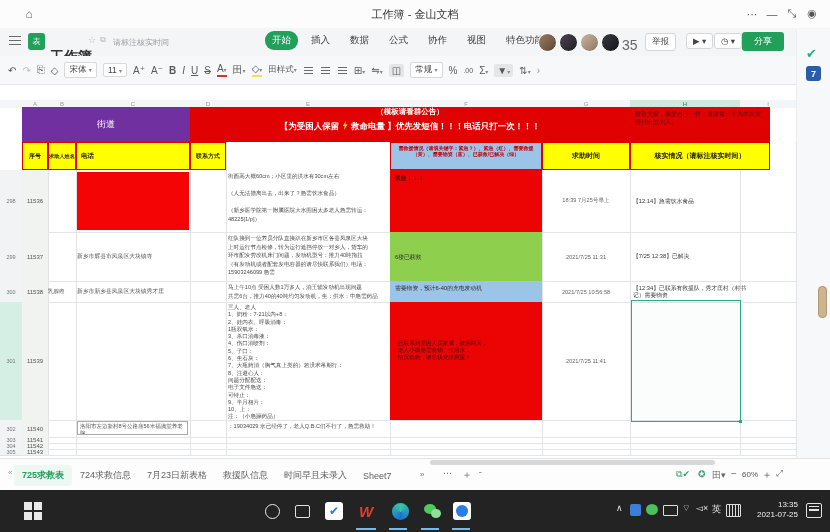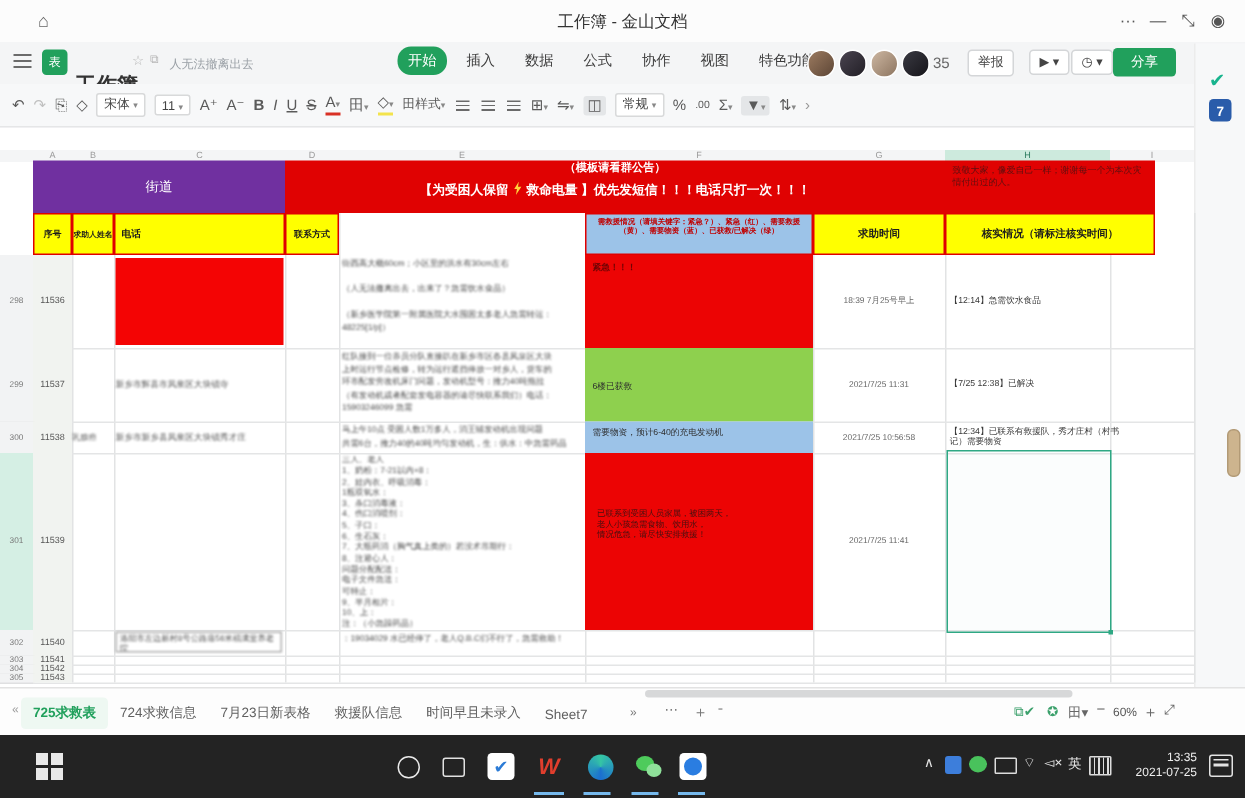--- a/index.html
+++ b/index.html
@@ -78,37 +78,37 @@
       <div class="sysico">◉</div>
     </div>
   </div>
 
   <div id="appbar" class="abs">
     <div class="abs" style="left:9px;top:8px;width:12px;height:10px;background:repeating-linear-gradient(#6b6b6b 0 1.5px,transparent 1.5px 4px);"></div>
     <div class="abs doc-ico" style="left:28px;top:5px;">表</div>
     <div class="abs" style="left:50px;top:20px;font-size:14px;color:#333;font-weight:bold;">工作簿</div>
     <div class="abs" style="left:88px;top:7px;font-size:9px;color:#b7b7b7;">☆</div>
     <div class="abs" style="left:100px;top:7px;font-size:8px;color:#b7b7b7;">⧉</div>
-    <div class="abs" style="left:113px;top:9px;font-size:8px;color:#9aa0a6;">人无法撤离出去</div>
+    <div class="abs" style="left:113px;top:9px;font-size:8px;color:#9aa0a6;">请标注核实时间</div>
     <div id="menutabs" class="abs row" style="left:262px;top:3px;">
         <div class="menu-tab active">开始</div>
         <div class="menu-tab">插入</div>
         <div class="menu-tab">数据</div>
         <div class="menu-tab">公式</div>
         <div class="menu-tab">协作</div>
         <div class="menu-tab">视图</div>
         <div class="menu-tab">特色功能</div>
       </div>
     <div class="abs row" style="left:538px;top:5px;">
       <div class="avatar" style="background:linear-gradient(135deg,#9c7b60,#5d4636);"></div>
       <div class="avatar" style="background:linear-gradient(135deg,#4a4450,#221f26);"></div>
       <div class="avatar" style="background:linear-gradient(135deg,#cdb7a2,#8d7560);"></div>
       <div class="avatar" style="background:linear-gradient(135deg,#3a3a42,#16151a);"></div>
     </div>
-    <div class="abs" style="left:622px;top:9px;font-size:10px;color:#666;">35</div>
+    <div class="abs" style="left:622px;top:9px;font-size:14px;color:#666;">35</div>
     <div class="abs pillbtn" style="left:645px;top:5px;">举报</div>
     <div class="abs pillbtn" style="left:686px;top:5px;">▶ ▾</div>
     <div class="abs pillbtn" style="left:714px;top:5px;">◷ ▾</div>
     <div class="abs sharebtn ctr" style="left:742px;top:4px;text-align:right;">分享</div>
   </div>
 
   <div id="ribbon" class="abs row">
     <span class="rico" style="margin-left:8px;">↶</span>
     <span class="rico" style="color:#c0c0c0;">↷</span>
     <span class="rico">⎘</span>

